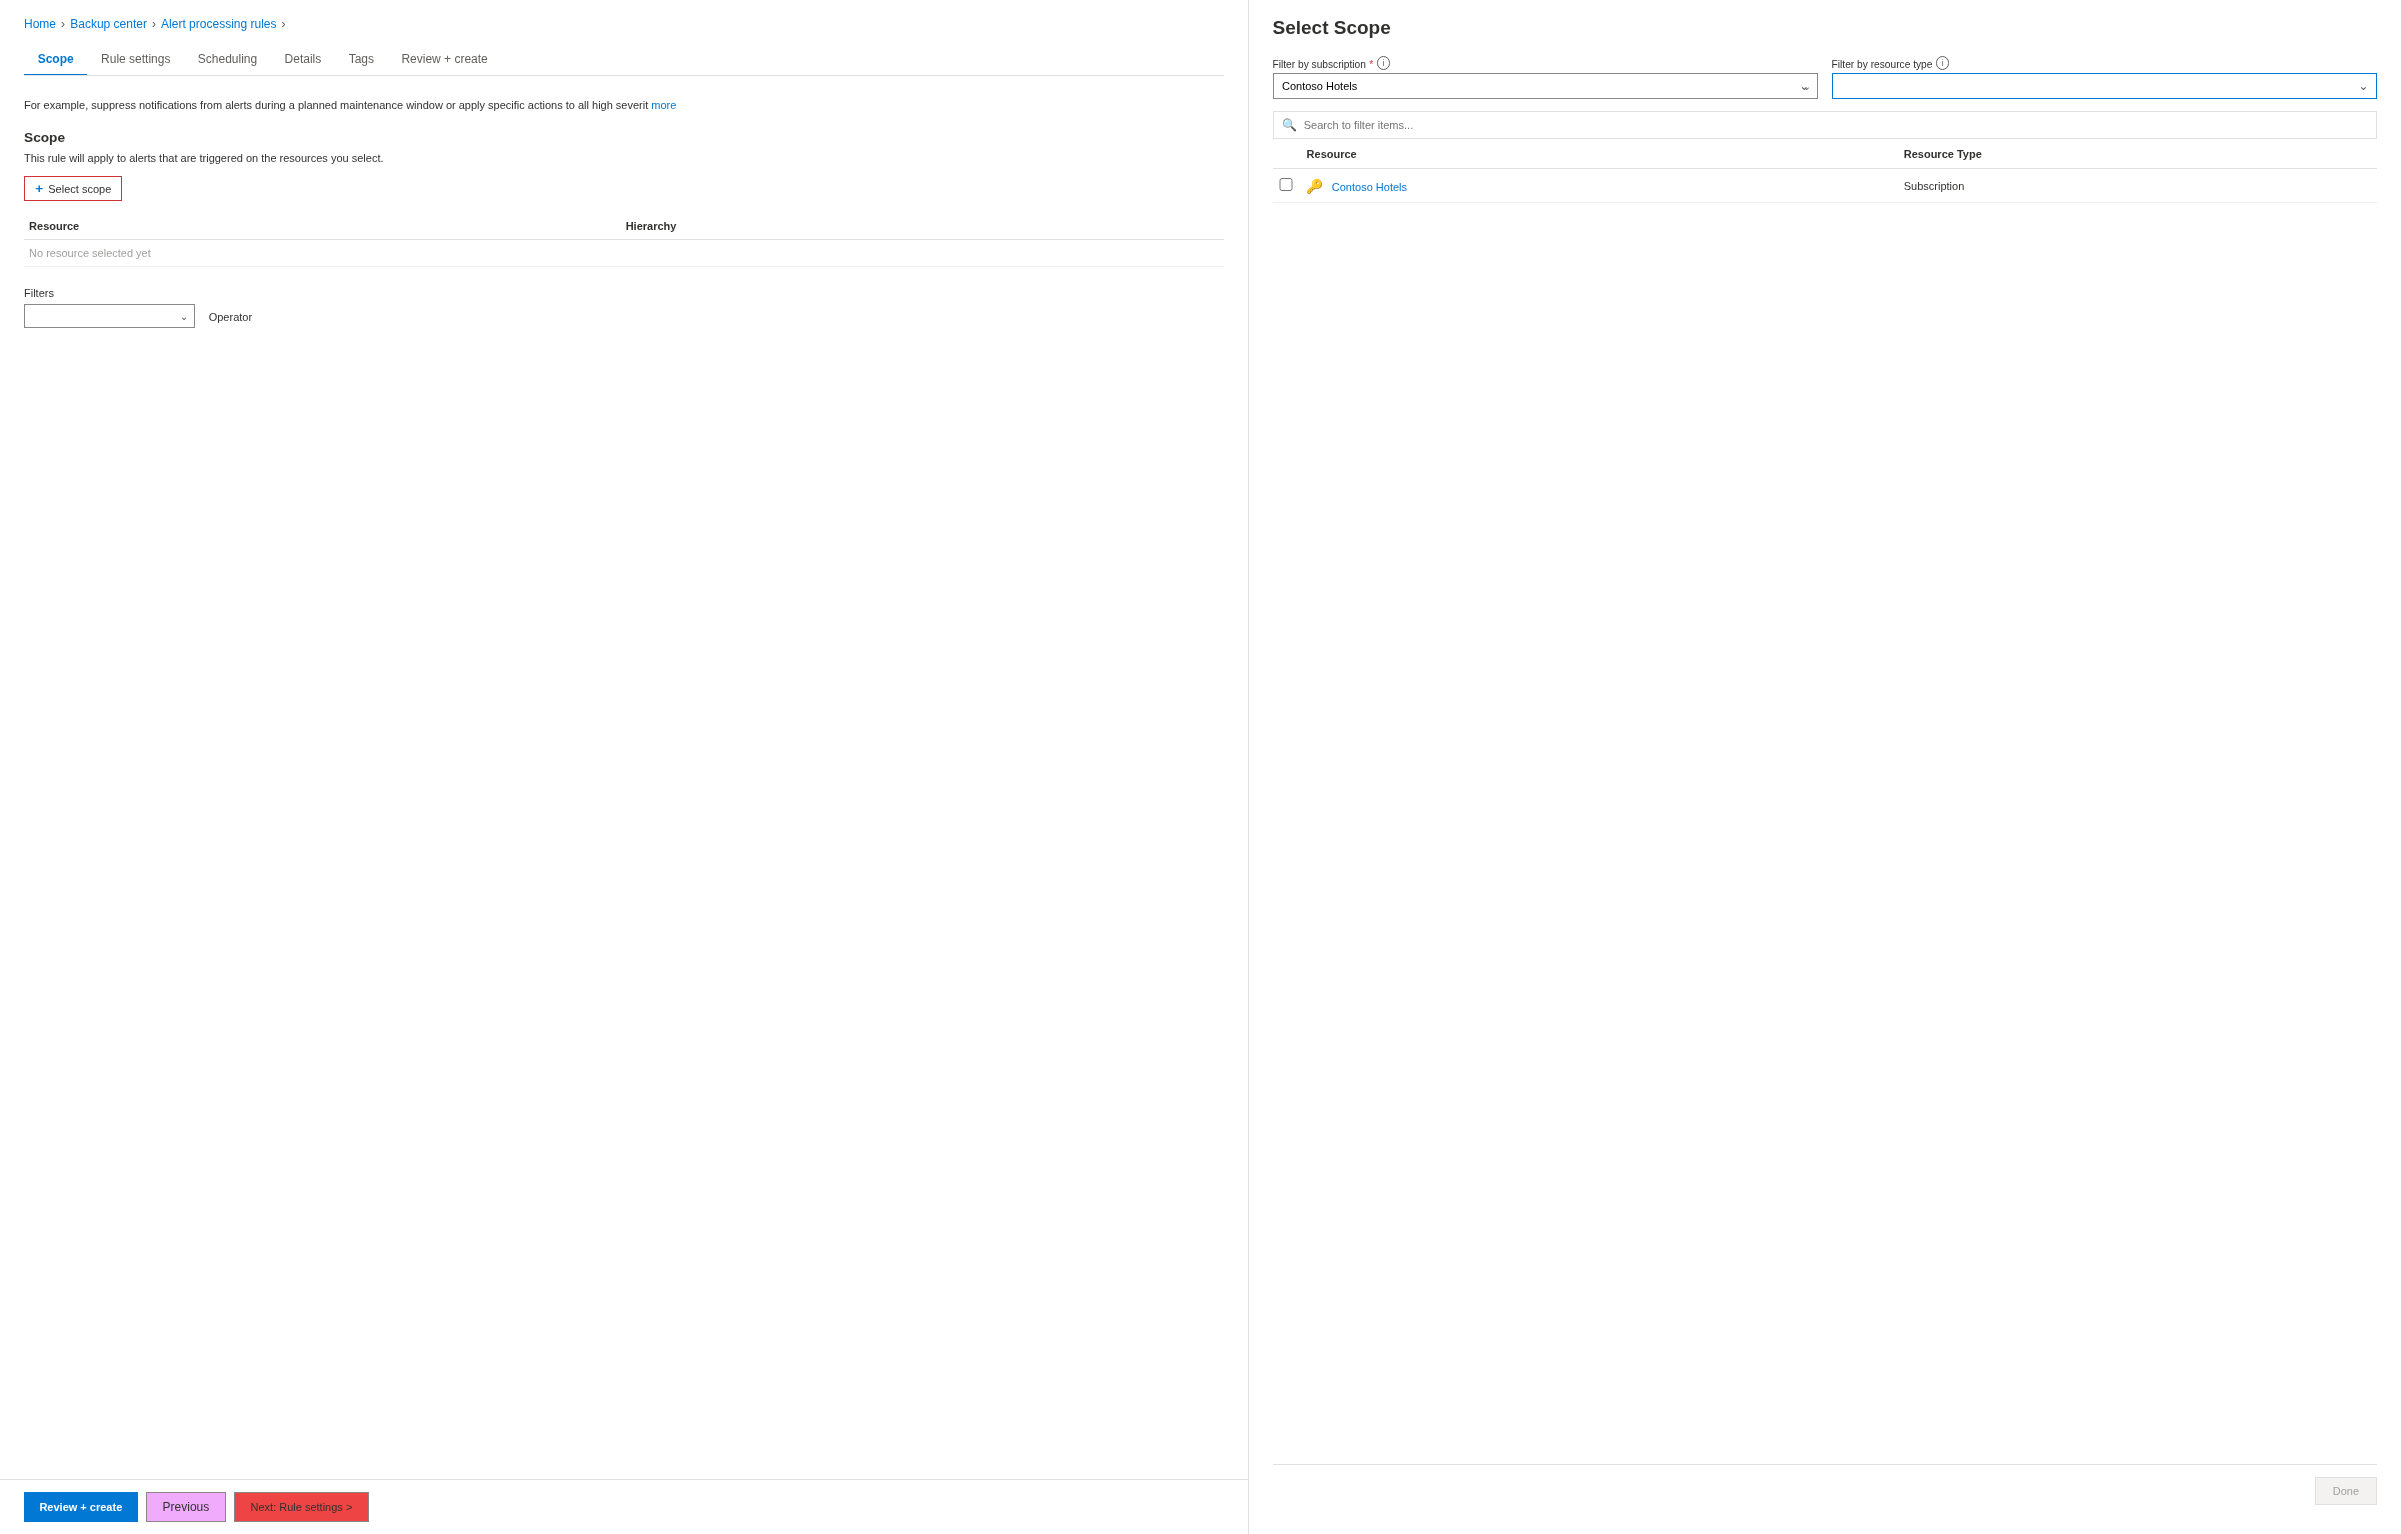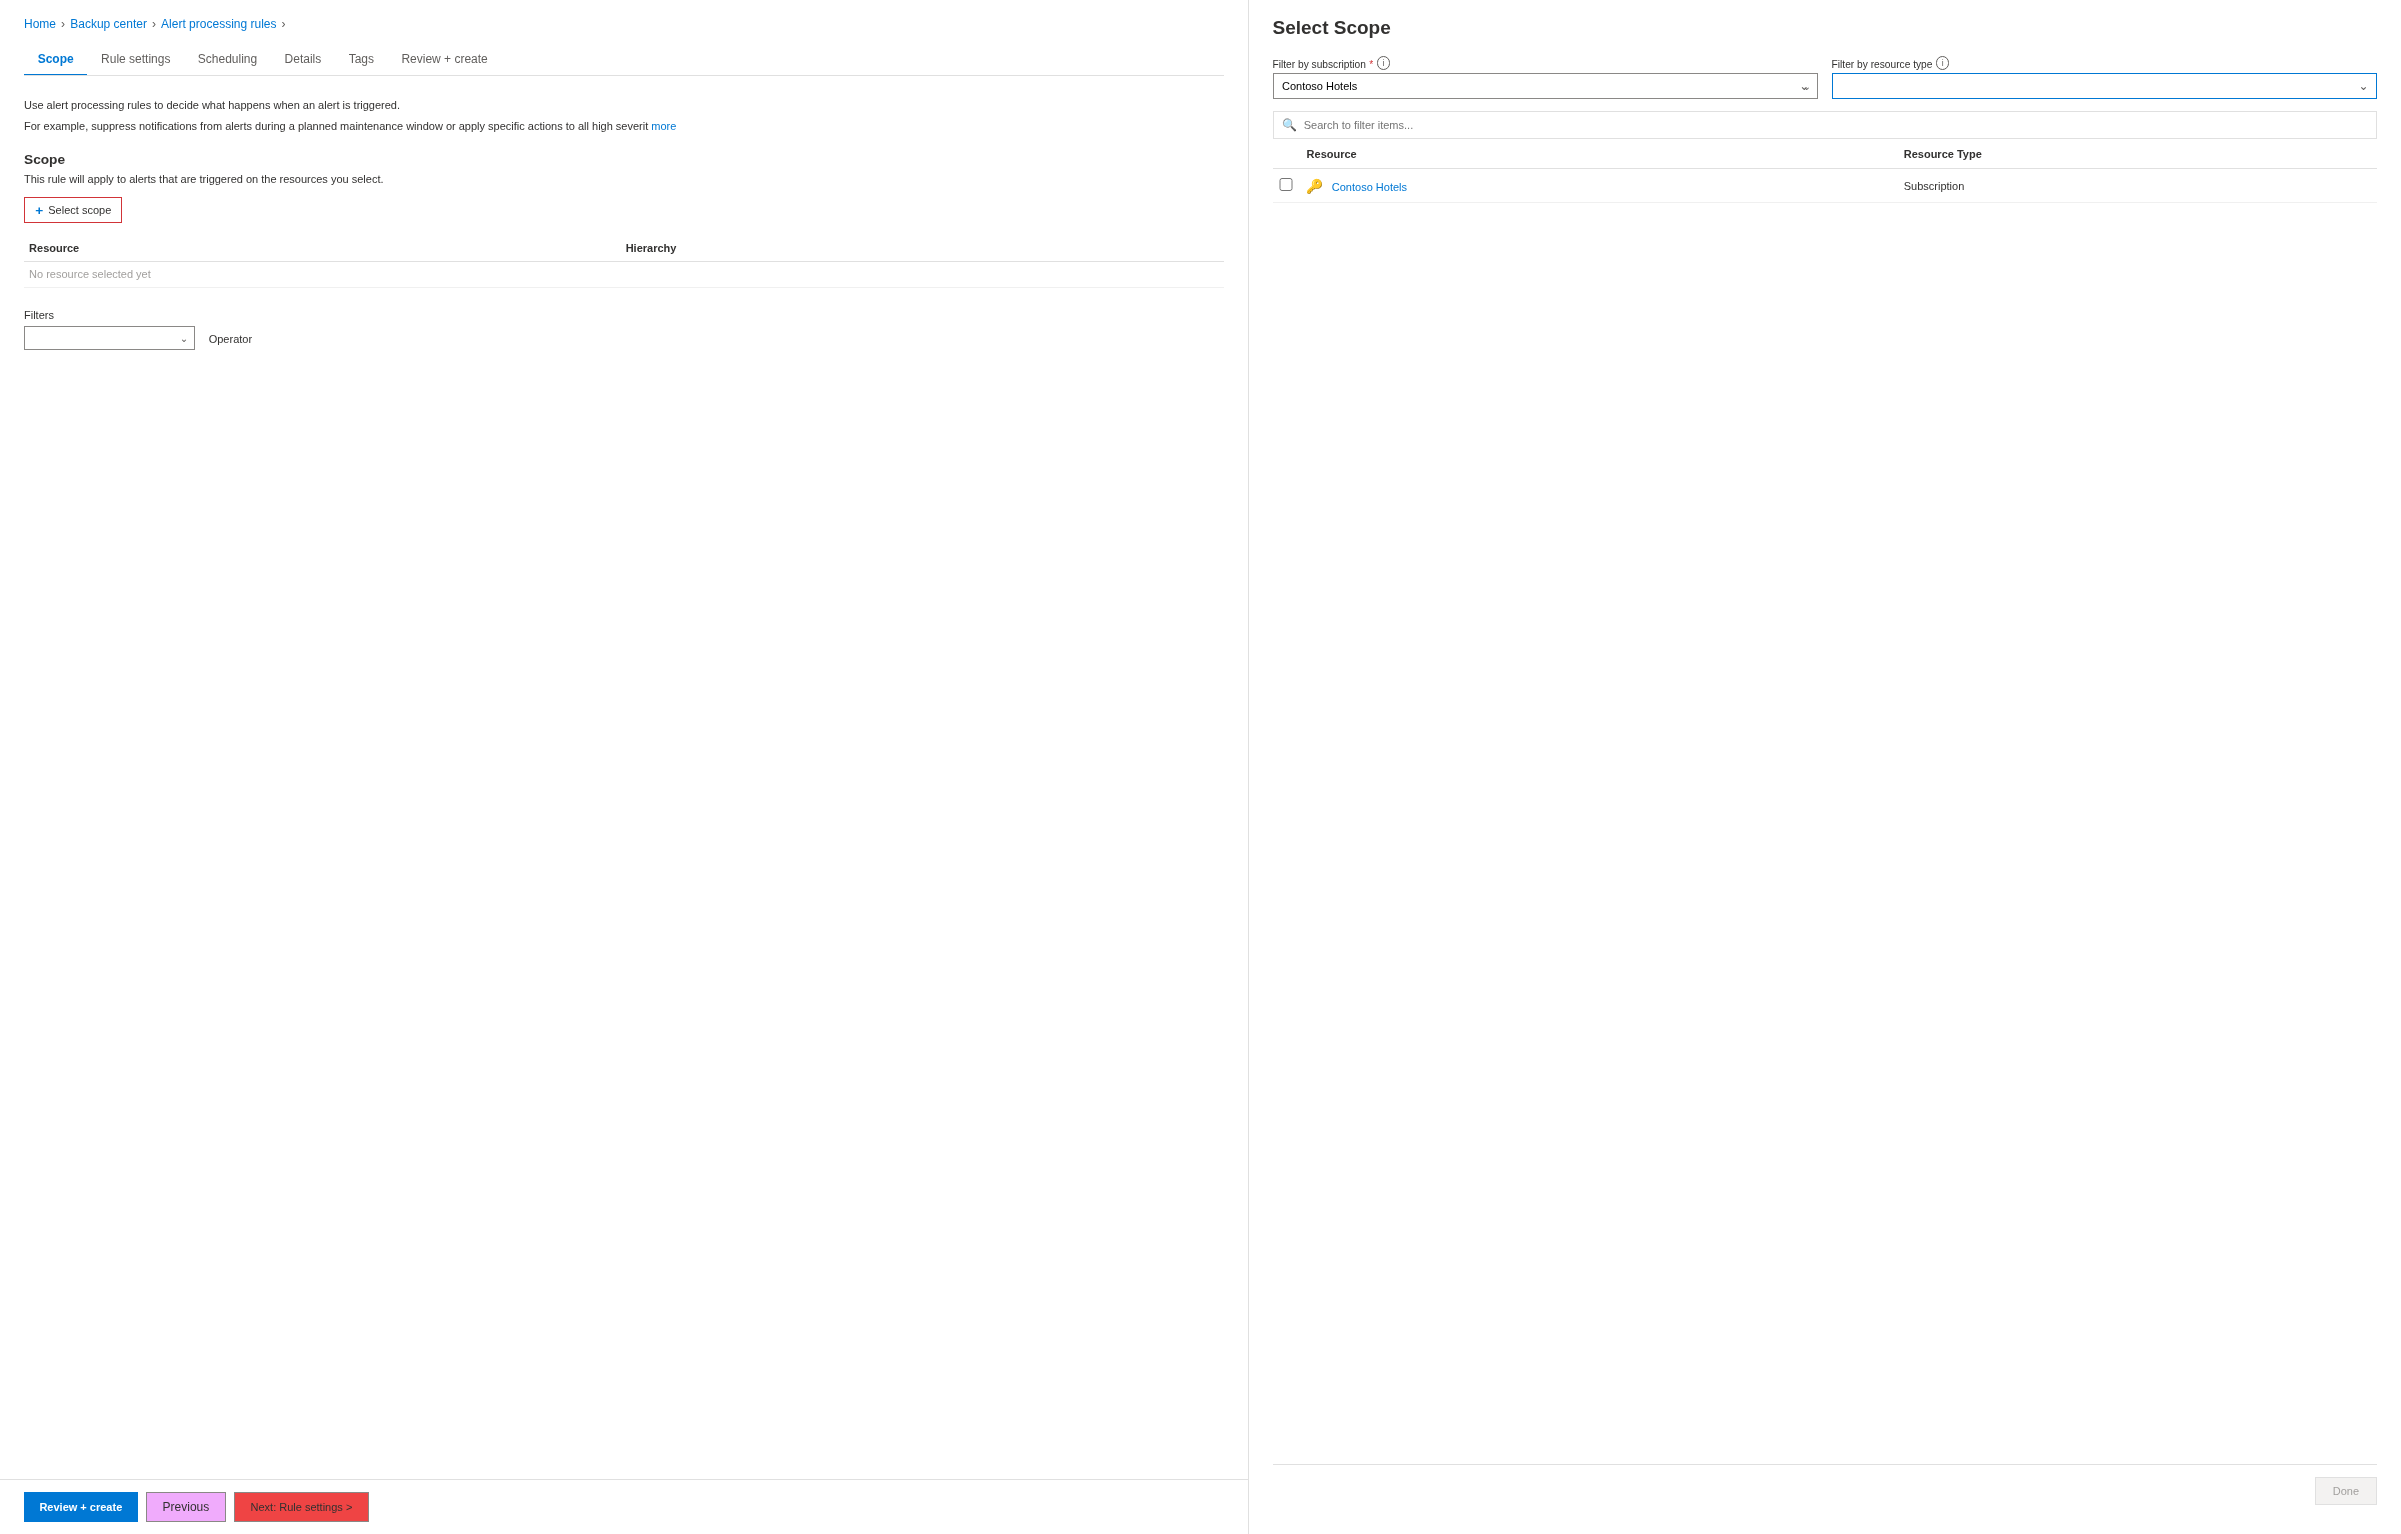--- a/index.html
+++ b/index.html
@@ -117,21 +117,20 @@
       <div class="tabs">
         <div class="tab active">Scope</div>
         <div class="tab">Rule settings</div>
         <div class="tab">Scheduling</div>
         <div class="tab">Details</div>
         <div class="tab">Tags</div>
         <div class="tab">Review + create</div>
       </div>
 
       
-      <p class="description">Use alert processing rules to decide what happens when an alert is triggered.</p>
       <p class="description">
         <span>For example, suppress notifications from alerts during a planned maintenance window or apply specific actions to all high severit</span>
         <a>more</a>
       </p>
 
       
       <div class="section-heading">Scope</div>
       <p class="section-subtext">This rule will apply to alerts that are triggered on the resources you select.</p>
 
       <button class="select-scope-btn">

